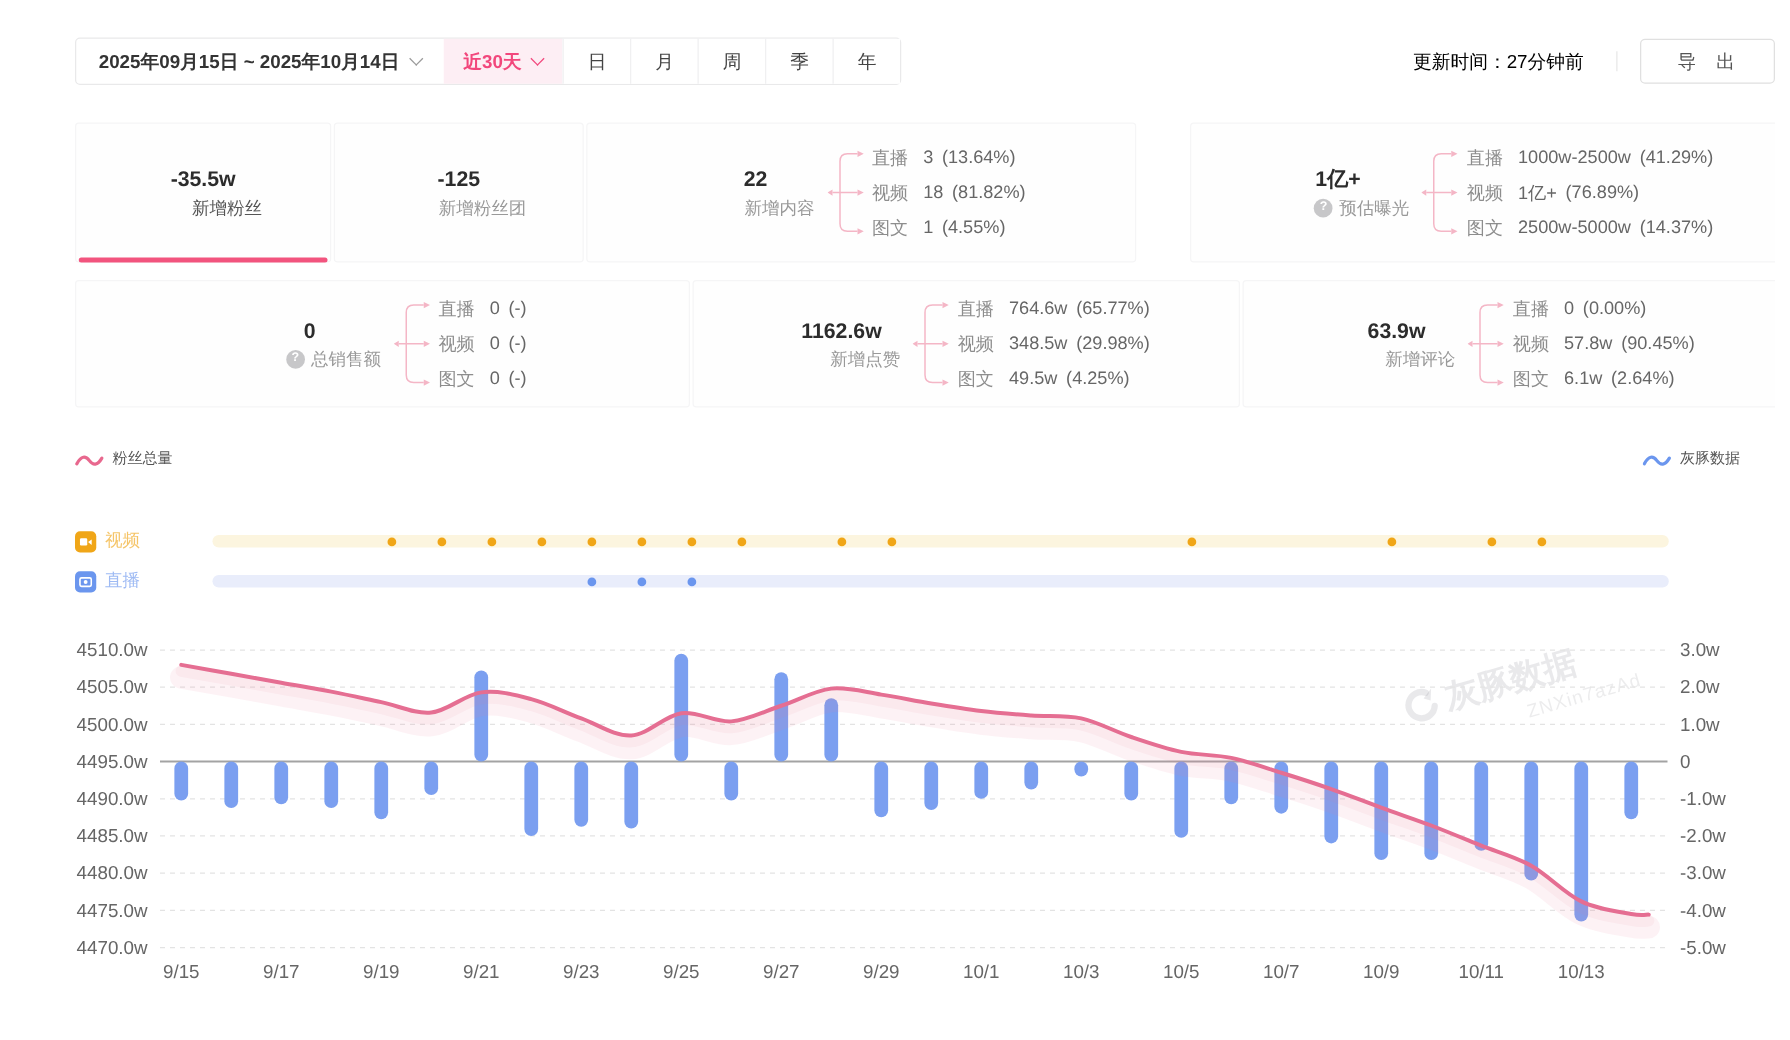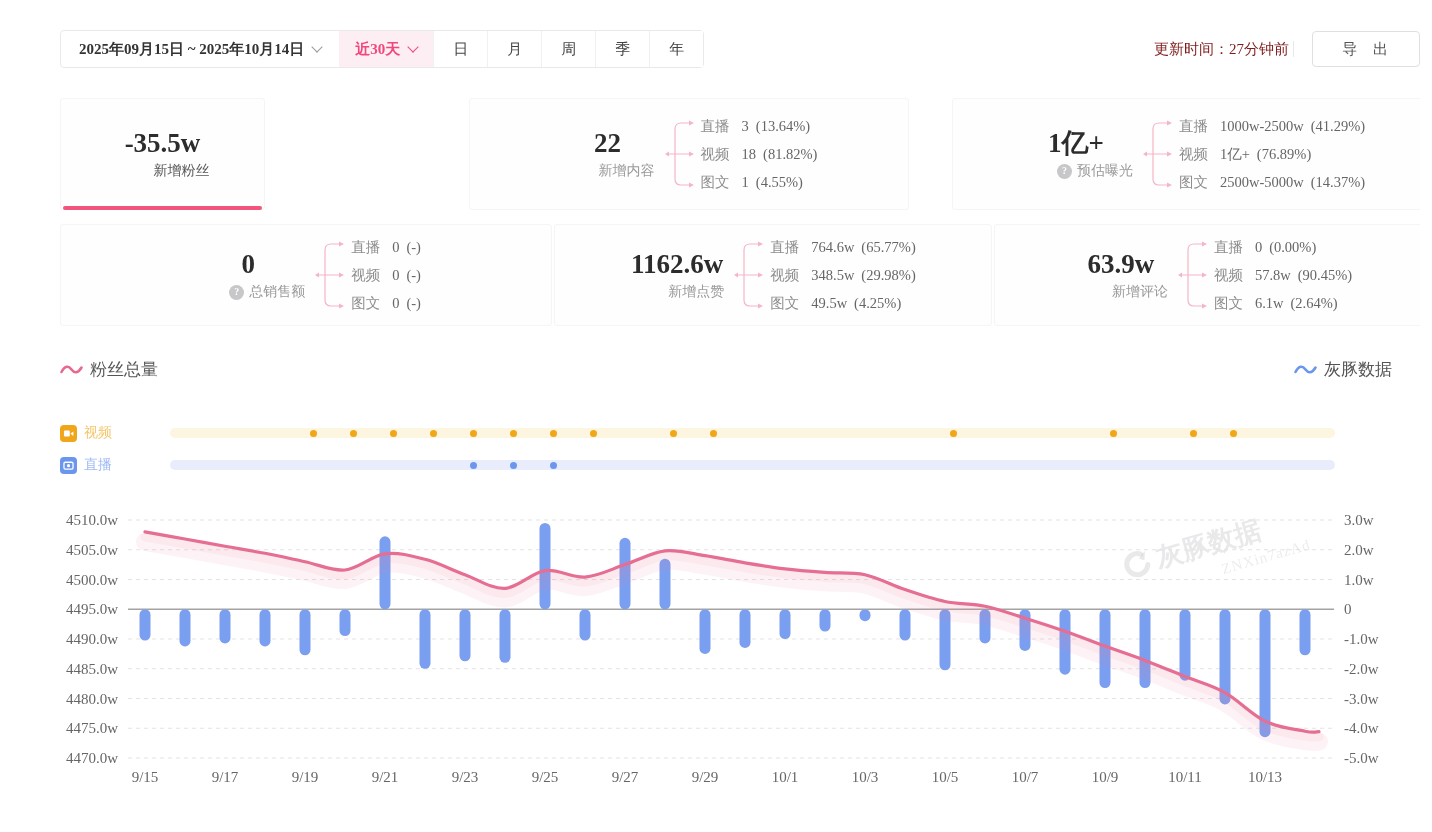--- a/index.html
+++ b/index.html
@@ -1,56 +1,56 @@
 <!DOCTYPE html>
 <html><head>
 <meta charset="utf-8">
 <style>
   html,body{margin:0;padding:0;background:#fff;}
   .page{position:relative;width:1420px;height:832px;background:#fff;overflow:hidden;
-        font-family:Liberation Serif, serif;color:#333;}
+        font-family:Liberation Sans, sans-serif;color:#333;}
   
   .topbar{position:absolute;left:0;top:30px;width:100%;height:40px;}
   .seg{position:absolute;left:60px;top:0;display:flex;align-items:stretch;height:38px;
        border:1px solid #e9e9ea;border-radius:4px;background:#fff;box-sizing:border-box;}
   .seg-date{display:flex;align-items:center;padding:0 18px;font-size:15px;font-weight:700;color:#333;cursor:pointer;}
   .chev{width:7px;height:7px;border-right:1.7px solid #9a9a9a;border-bottom:1.7px solid #9a9a9a;
         transform:rotate(45deg);display:inline-block;margin-left:9px;margin-bottom:4px;}
   .chev.pink{border-color:#f2477c;}
   .seg-quick{display:flex;align-items:center;padding:0 16px;background:#fdeef4;color:#f2477c;
              font-size:15px;font-weight:700;cursor:pointer;}
   .seg-tabs{display:flex;}
   .seg-tab{width:53px;display:flex;align-items:center;justify-content:center;font-size:15px;color:#444;
            border-left:1px solid #f0f0f1;cursor:pointer;background:#fff;}
   .top-right{position:absolute;right:0;top:0;height:38px;display:flex;align-items:center;}
-  .upd{font-size:15px;color:#7f1d1d;margin-right:4px;}
+  .upd{font-size:15px;color:#000000;margin-right:26px;}
   .vdiv{width:1px;height:16px;background:#e8e8e8;margin-right:18px;}
   .export{border:1px solid #e0e0e0;background:#fff;border-radius:4px;height:36px;width:108px;
           font-size:15px;color:#555;letter-spacing:6px;padding-left:10px;cursor:pointer;
           font-family:inherit;}
   
   .cards{position:absolute;left:0;width:100%;}
   #row1{top:98px;height:112px;} #row2{top:224px;height:102px;}
   .card{position:absolute;top:0;bottom:0;background:#fefefe;border:1px solid #f5f5f6;border-radius:3px;
         box-sizing:border-box;display:flex;align-items:center;justify-content:center;cursor:pointer;}
   .cmain{display:flex;flex-direction:column;align-items:center;justify-content:center;gap:7px;}
-  .cval{font-size:27px;font-weight:700;color:#2c2c2c;line-height:1;}
+  .cval{font-size:17px;font-weight:700;color:#2c2c2c;line-height:1;}
   .clab{font-size:14px;color:#999;display:flex;align-items:center;gap:5px;line-height:1;margin-left:38px;}
   .clab.active{color:#555;}
   .underline{position:absolute;left:2px;right:2px;bottom:-1px;height:4px;background:#f2547e;border-radius:2px;}
   .help{width:15px;height:15px;border-radius:50%;background:#c7c7c9;color:#fff;font-size:10px;font-weight:700;
         display:inline-flex;align-items:center;justify-content:center;}
   .bwrap{display:flex;align-items:center;gap:2px;margin-left:10px;}
   .blist{display:flex;flex-direction:column;}
   .bitem{height:28px;display:flex;align-items:center;font-size:14.5px;white-space:nowrap;}
   .bname{color:#8d8d8d;margin-right:12px;}
   .bval{color:#666;margin-right:7px;}
   .bpct{color:#666;}
   
-  .legend{position:absolute;top:358px;display:flex;align-items:center;gap:7px;font-size:17px;color:#555;cursor:pointer;}
+  .legend{position:absolute;top:358px;display:flex;align-items:flex-end;gap:7px;font-size:12px;color:#555;cursor:pointer;}
   .legend-l{left:60px;} .legend-r{right:28px;}
   
   .tl-row{position:absolute;left:60px;right:60px;height:18px;display:flex;align-items:center;}
   .tl-icon{width:17px;height:17px;border-radius:4px;flex:0 0 17px;display:flex;align-items:center;justify-content:center;}
   .tl-label{font-size:14px;margin-left:7px;width:36px;}
   .tl-track{position:absolute;left:110px;width:1165px;height:10px;border-radius:5px;top:4px;}
   .tl-dot{position:absolute;width:7px;height:7px;border-radius:50%;top:1.5px;cursor:pointer;}
   
   #chart{position:absolute;left:0;top:496px;}
   .watermark{position:absolute;left:1118px;top:518px;width:240px;transform:rotate(-16deg);pointer-events:none;}
@@ -89,20 +89,28 @@
 
   <div id="row1" class="cards">
       <div class="card" style="left: 60px; width: 205px;">
         <div class="cmain">
       <div class="cval">-35.5w</div>
       <div class="clab active">
             <span>新增粉丝</span>
           </div>
     </div>
         <div class="underline"></div>
+      </div>
+      <div class="card" style="left: 267px; width: 200px;">
+        <div class="cmain">
+      <div class="cval">-125</div>
+      <div class="clab ">
+            <span>新增粉丝团</span>
+          </div>
+    </div>
       </div>
       <div class="card" style="left: 469px; width: 440px;">
         <div class="cmain">
       <div class="cval">22</div>
       <div class="clab ">
             <span>新增内容</span>
           </div>
     </div>
         <div class="bwrap">
           <svg width="34" height="84">

